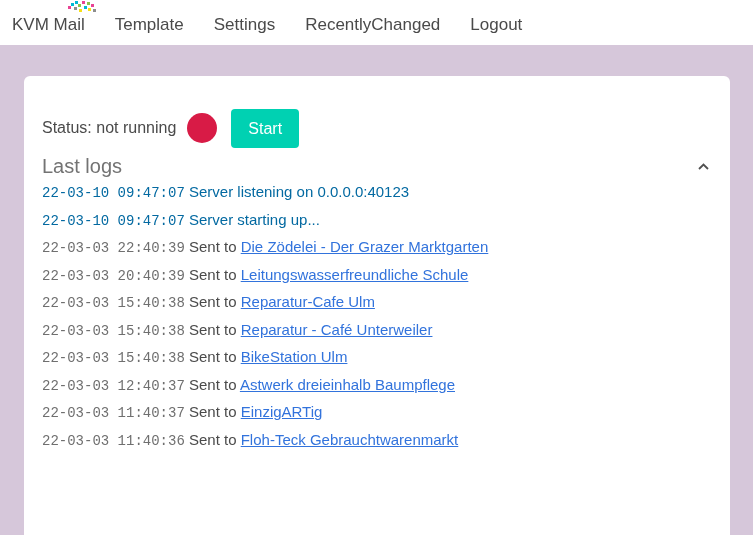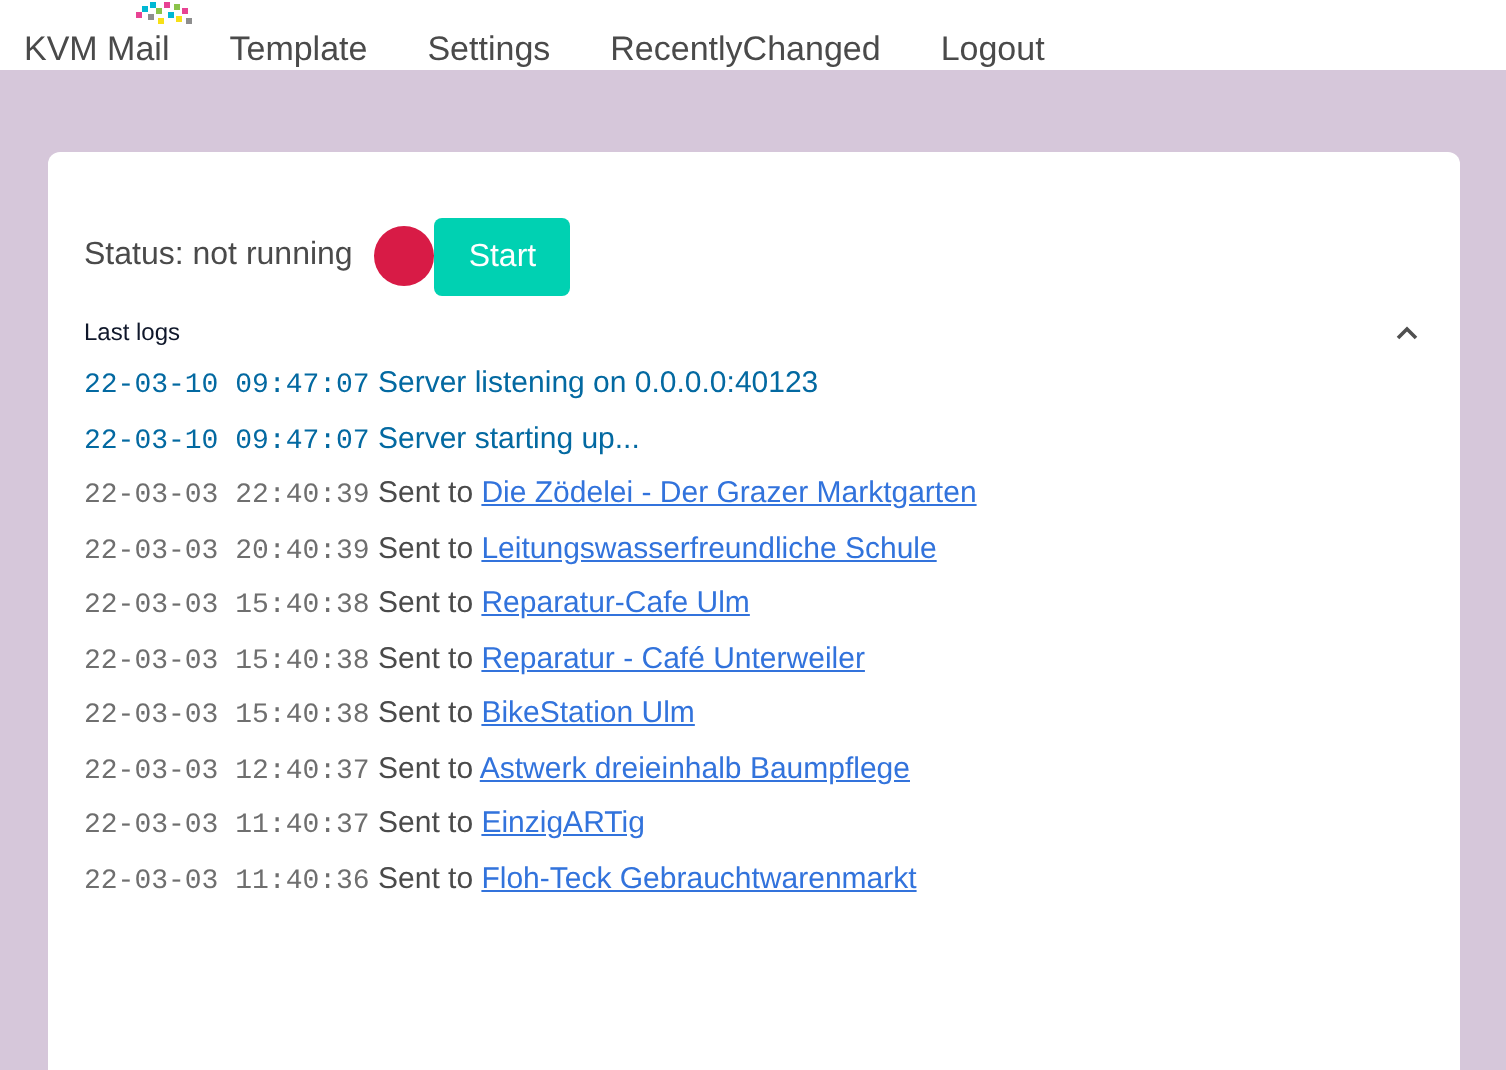--- a/index.html
+++ b/index.html
@@ -14,21 +14,21 @@
     font-family: "Liberation Sans", sans-serif;
     -webkit-font-smoothing: antialiased;
   }
 
   
   .navbar {
     position: absolute;
     left: 0;
     top: 0;
     width: 753px;
-    height: 35px;
+    height: 45px;
     background: #ffffff;
     box-sizing: border-box;
     text-align: center;
   }
   .brand-logo {
     position: absolute;
     left: 66px;
     top: 0px;
     width: 32px;
     height: 15px;
@@ -90,39 +90,40 @@
   }
   .status-dot {
     width: 30px;
     height: 30px;
     border-radius: 50%;
     background: #d81b46;
     margin-left: 11px;
     flex: none;
   }
   .start-button {
+    margin-left: 14px;
     background: #00d1b2;
     color: #ffffff;
     border: none;
     border-radius: 4px;
     height: 39px;
     padding: 0 17px;
     font-size: 16px;
     font-family: "Liberation Sans", sans-serif;
     cursor: pointer;
     line-height: 39px;
   }
 
   
   .logs-title {
     position: absolute;
     left: 0;
     top: 63px;
-    font-size: 12px;
-    color: #0f172a;
+    font-size: 20px;
+    color: #737373;
     line-height: 22px;
   }
 
   .log-area {
     position: absolute;
     left: 0;
     top: 87px;
     width: 677px;
     height: 383px;
     overflow-y: scroll;

